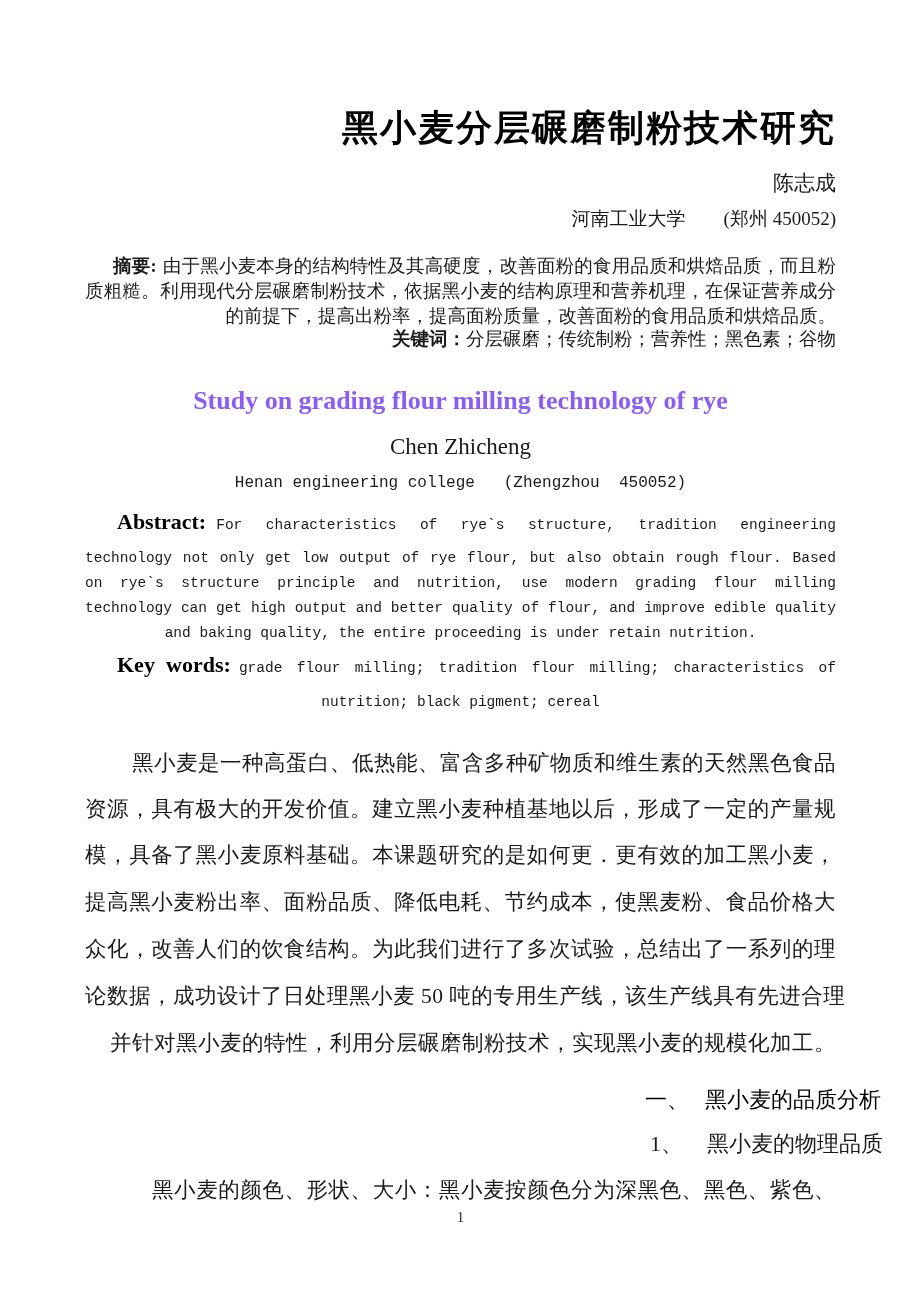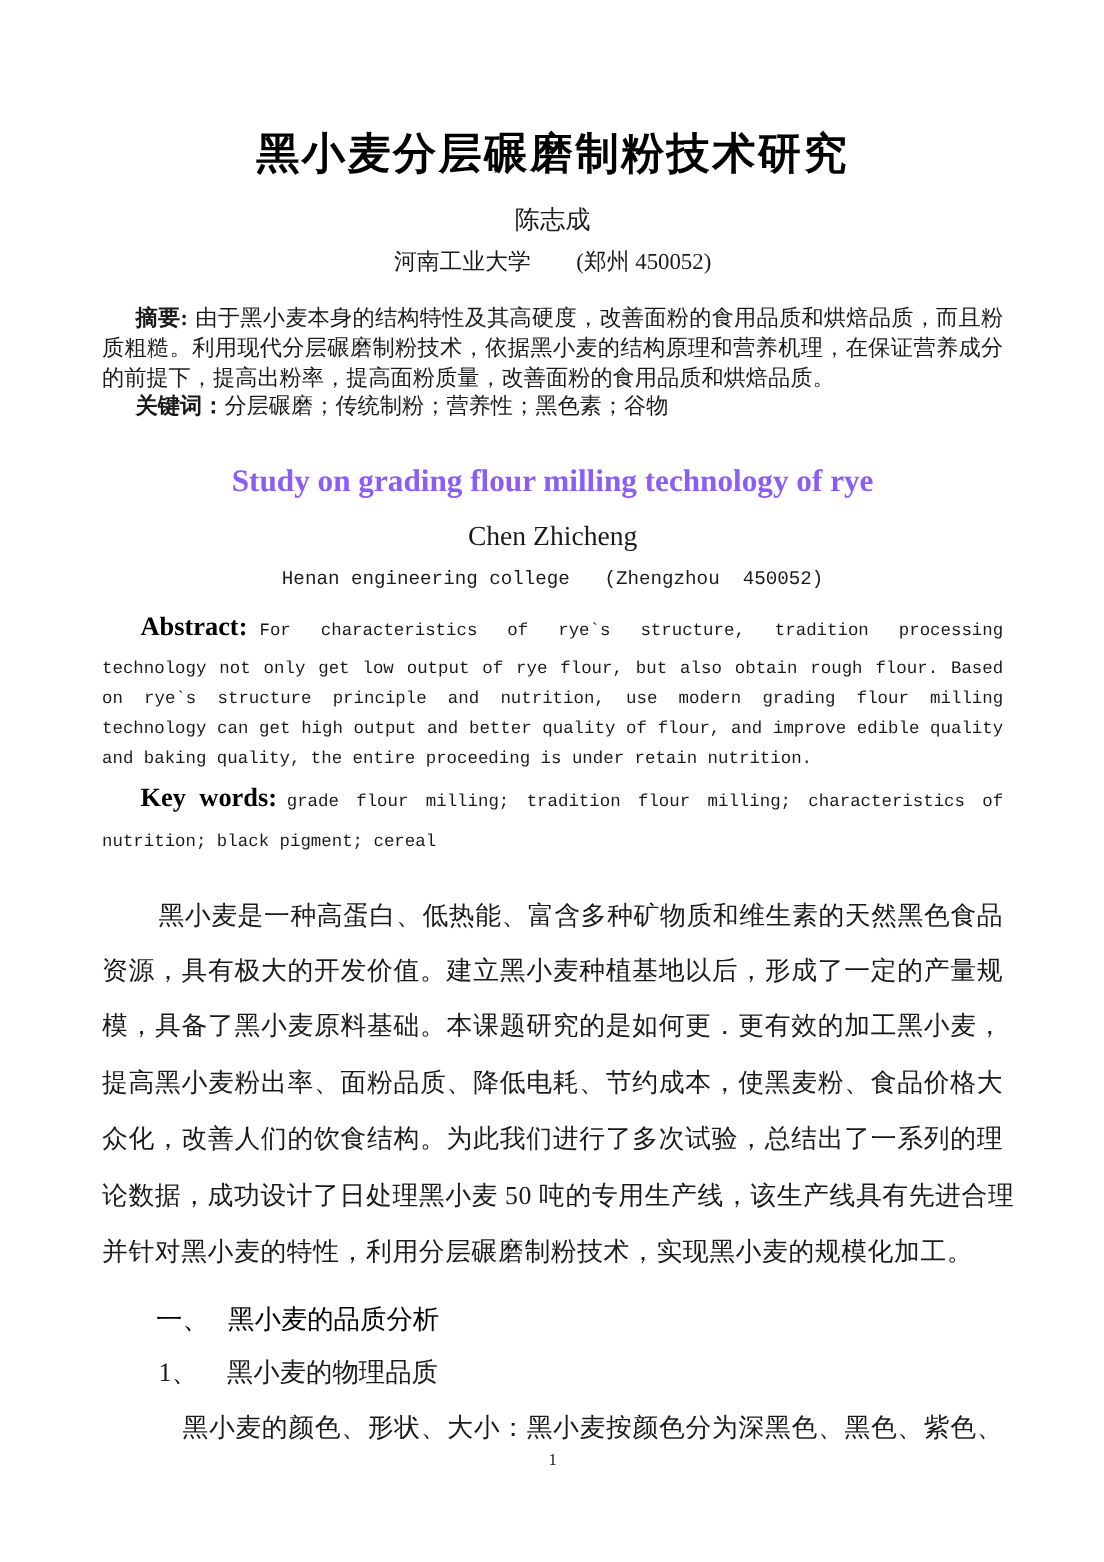--- a/index.html
+++ b/index.html
@@ -2,40 +2,40 @@
 <html><head>
 <meta charset="utf-8">
 <title>Document</title>
 <style>
   html,body{margin:0;padding:0;}
   body{width:920px;height:1302px;background:#ffffff;position:relative;
        font-family:"Liberation Serif","DejaVu Serif",serif;color:#1a1a1a;}
   .abs{position:absolute;left:85px;width:751px;line-height:1.25;}
   .center{text-align:center;}
   .j{text-align:justify;text-align-last:justify;}
-  .cjk{font-family:"Liberation Serif","DejaVu Serif",serif;}
+  .cjk{font-family:"Liberation Serif","DejaVu Serif",serif;text-align:right;}
   .mono{font-family:"Liberation Mono","DejaVu Sans Mono",monospace;}
   .cn-title{top:106px;font-size:36px;font-weight:bold;color:#000;letter-spacing:2px;}
   .cn-author{top:170px;font-size:21px;}
   .cn-affil{top:207px;font-size:19px;}
   .cn-abs-line{font-size:18.5px;line-height:25px;height:25px;white-space:nowrap;}
   .cn-abs-1{top:254px;padding-left:28px;width:723px;}
   .cn-abs-2{top:279px;}
   .cn-abs-3{top:304px;}
   .cn-abs-4{top:327px;padding-left:28px;width:723px;}
   .b{font-weight:bold;margin-top:32px;}
   .gap6{margin-left:6px;}
   .gap8{margin-left:8px;}
   .gap10{margin-left:10px;}
   .gap16{margin-left:16px;}
   .gap24{margin-left:24px;}
   .en-title{top:385px;font-size:26px;font-weight:bold;color:#8b5cf6;}
   .en-author{top:433px;font-size:23px;}
   .en-affil{top:473px;font-size:16px;white-space:pre;}
-  .en-line{font-size:14.5px;line-height:25px;height:26px;white-space:nowrap;}
+  .en-line{font-size:14.5px;line-height:25px;height:26px;white-space:nowrap;text-align:center;}
   .en-label{font-family:"Liberation Serif","DejaVu Serif",serif;font-size:22px;font-weight:bold;color:#000;}
   .en-abs-1{top:509px;padding-left:32px;width:719px;}
   .en-abs-2{top:546px;}
   .en-abs-3{top:571px;}
   .en-abs-4{top:596px;}
   .en-abs-5{top:621px;}
   .en-kw-1{top:652px;padding-left:32px;width:719px;}
   .en-kw-2{top:690px;}
   .body-line{font-size:21.5px;line-height:30px;height:30px;white-space:nowrap;letter-spacing:0.5px;}
   .body-1{top:748px;padding-left:47px;width:704px;}
@@ -64,21 +64,21 @@
 <div class="abs cn-abs-line cn-abs-3 cjk">的前提下，提高出粉率，提高面粉质量，改善面粉的食用品质和烘焙品质。</div>
 <div class="abs cn-abs-line cn-abs-4 cjk">
   <span class="b">关键词：</span><span>分层碾磨；传统制粉；营养性；黑色素；谷物</span>
 </div>
 
 <div class="abs center en-title">Study on grading flour milling technology of rye</div>
 <div class="abs center en-author">Chen Zhicheng</div>
 <div class="abs center en-affil mono">Henan engineering college   (Zhengzhou  450052)</div>
 
 <div class="abs en-line en-abs-1 mono j">
-  <span class="en-label">Abstract:</span><span class="gap10">For characteristics of rye`s structure, tradition processing</span>
+  <span class="en-label">Abstract:</span><span class="gap10">For characteristics of rye`s structure, tradition engineering</span>
 </div>
 <div class="abs en-line en-abs-2 mono j">technology not only get low output of rye flour, but also obtain rough flour. Based</div>
 <div class="abs en-line en-abs-3 mono j">on rye`s structure principle and nutrition, use modern grading flour milling</div>
 <div class="abs en-line en-abs-4 mono j">technology can get high output and better quality of flour, and improve edible quality</div>
 <div class="abs en-line en-abs-5 mono">and baking quality, the entire proceeding is under retain nutrition.</div>
 
 <div class="abs en-line en-kw-1 mono j">
   <span class="en-label">Key words:</span><span class="gap8">grade flour milling; tradition flour milling; characteristics of</span>
 </div>
 <div class="abs en-line en-kw-2 mono">nutrition; black pigment; cereal</div>

